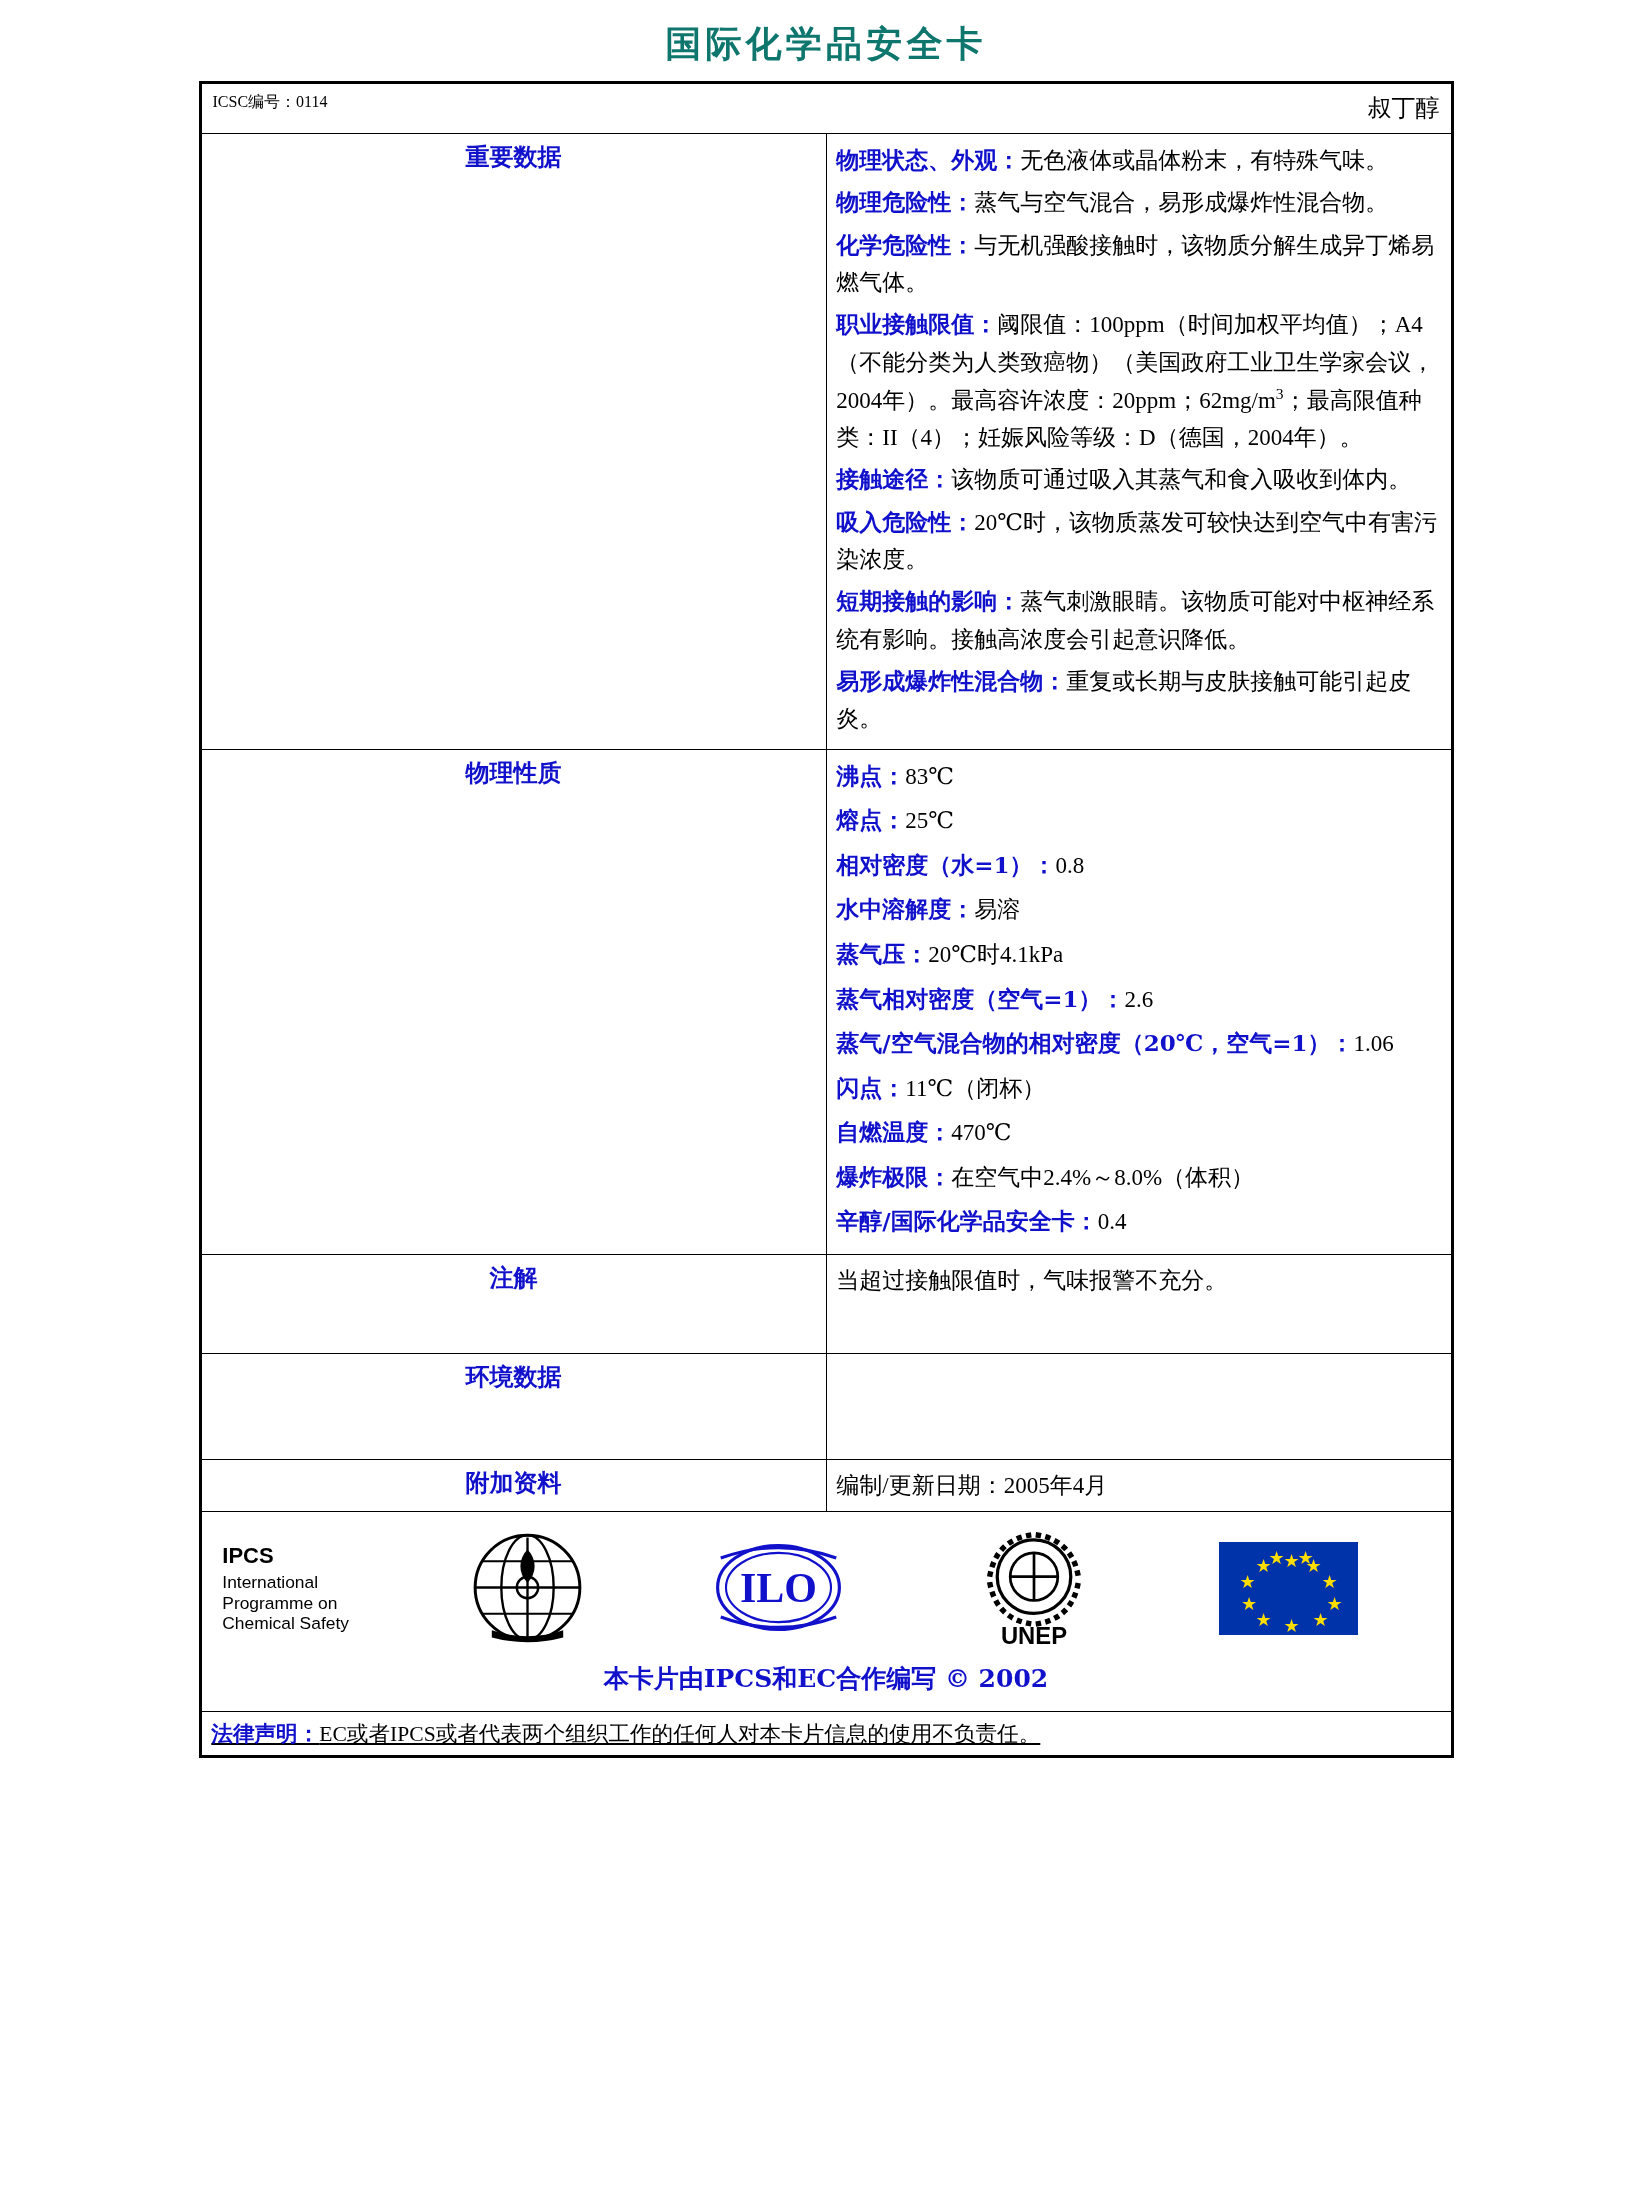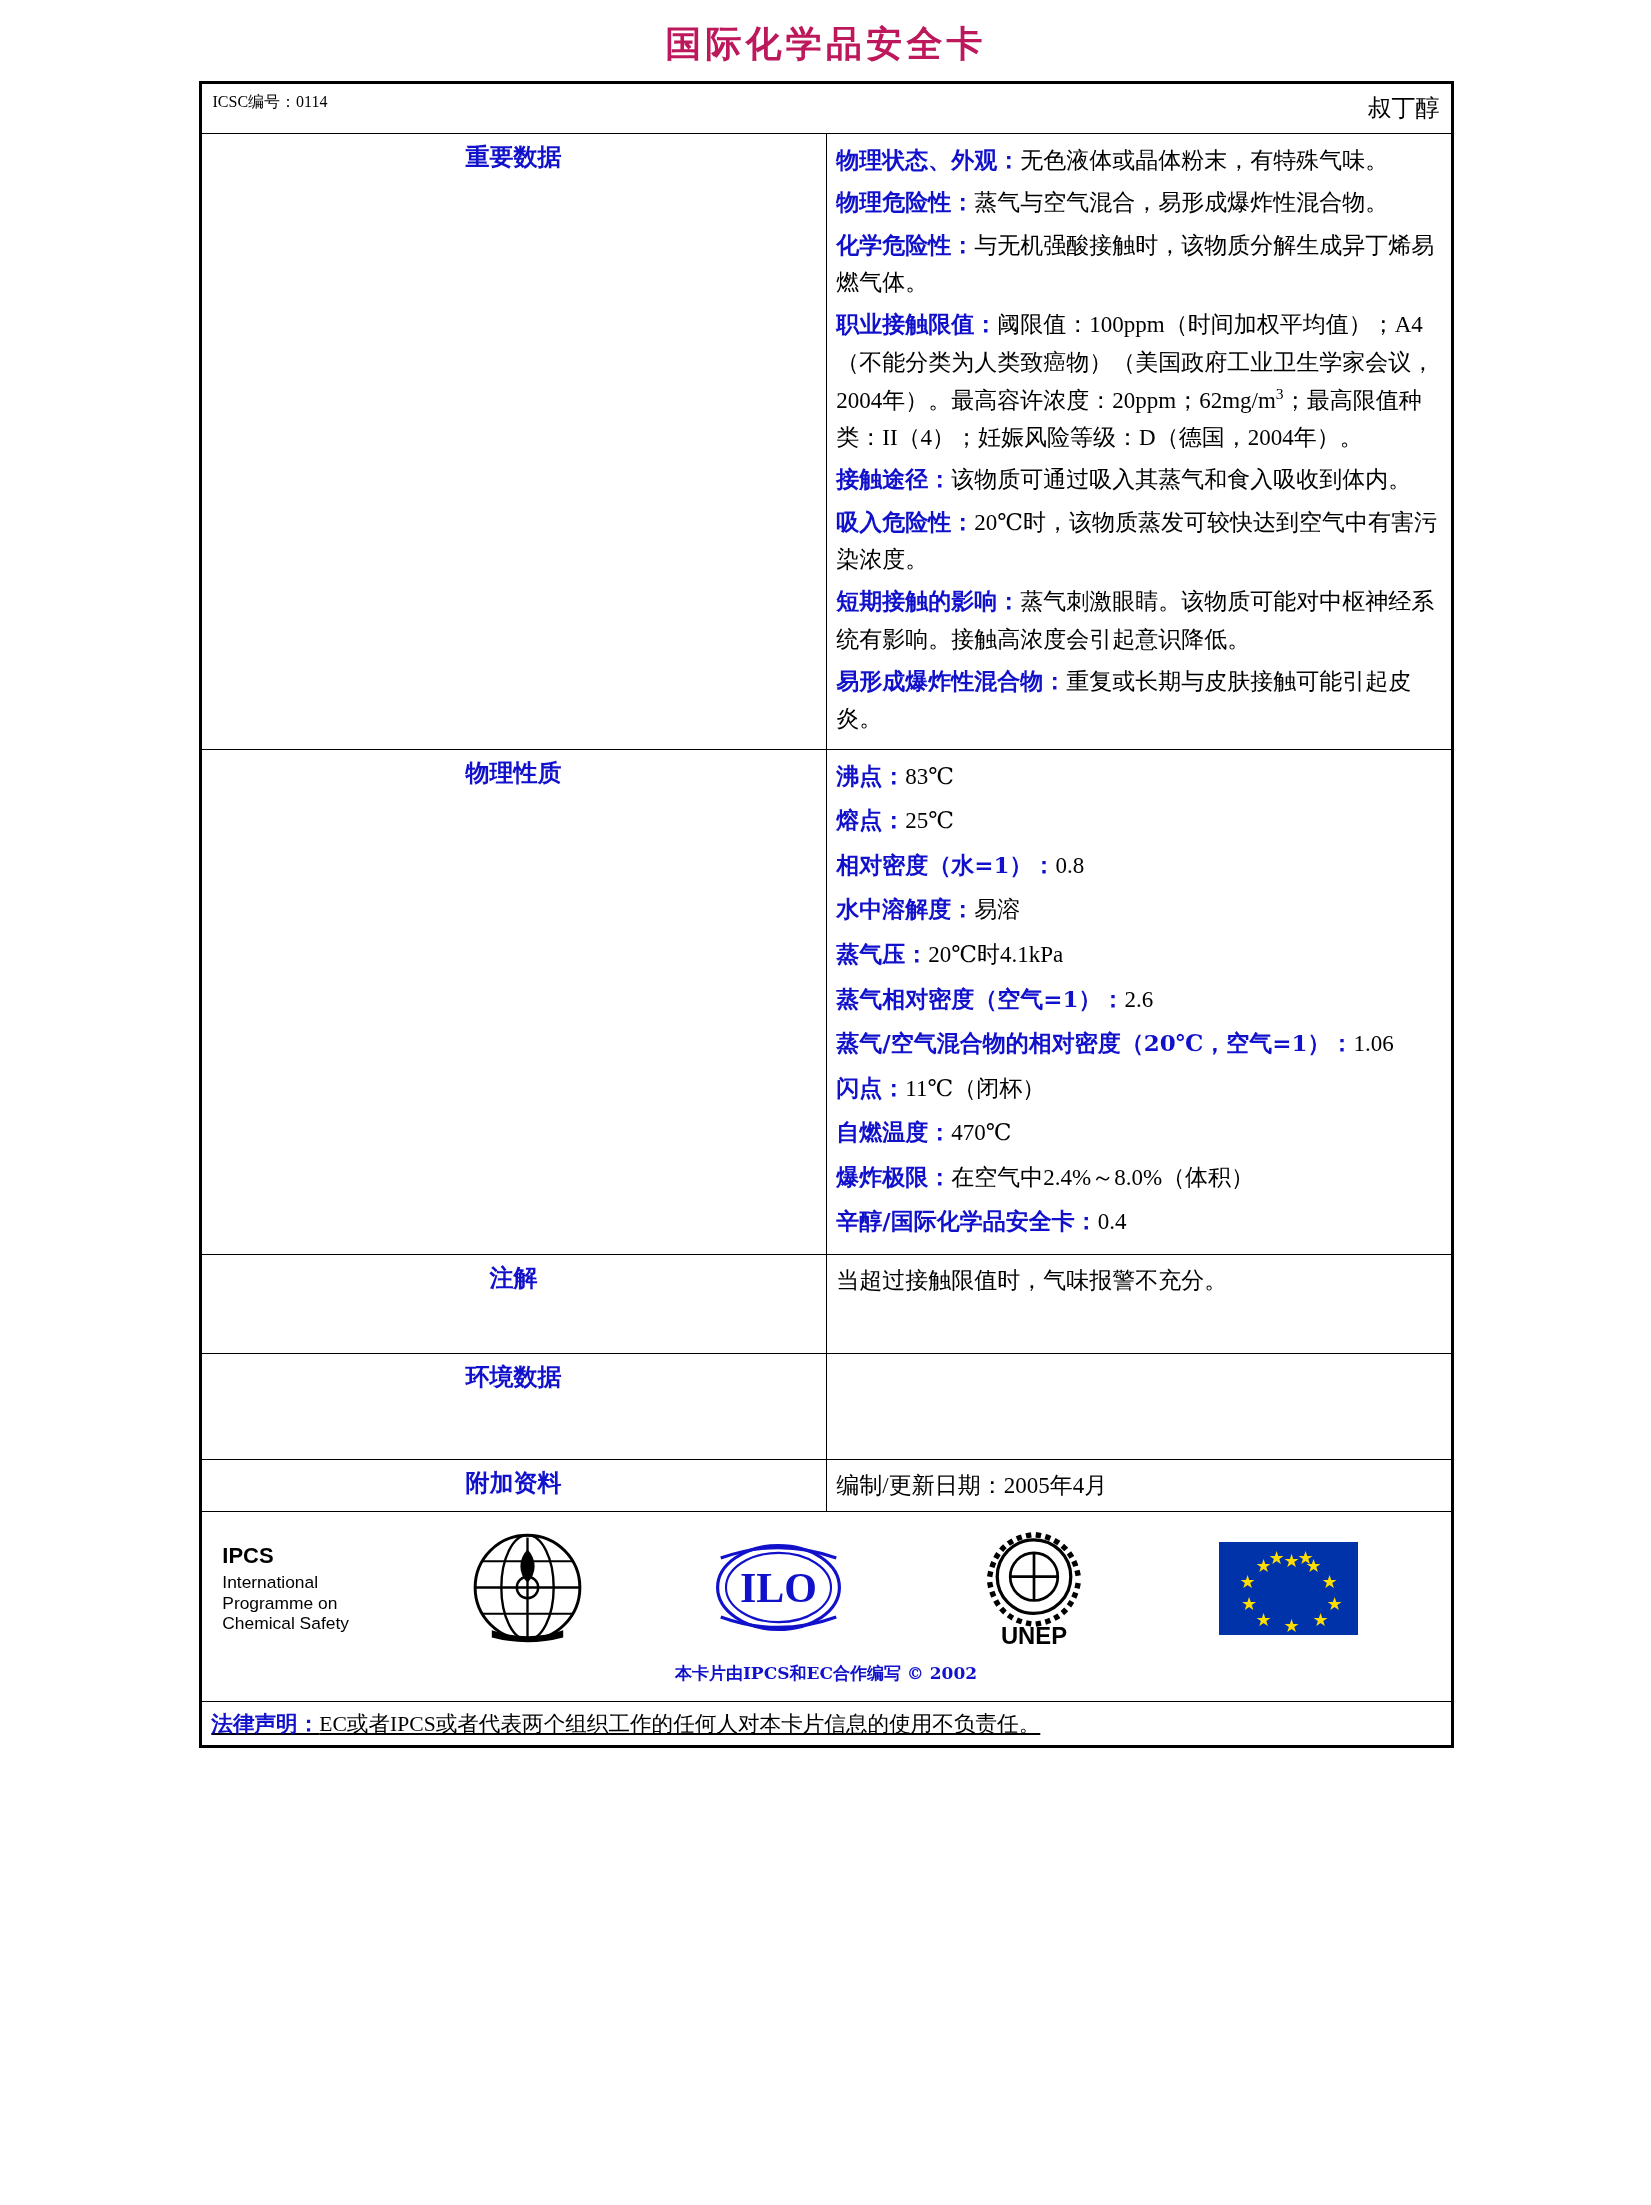--- a/index.html
+++ b/index.html
@@ -15,21 +15,21 @@
   }
   .page {
     position: relative;
     width: 1652px;
     height: 2205px;
     box-sizing: border-box;
     padding: 0;
   }
   .doc-title {
     text-align: center;
-    color: #be185d;
+    color: #0f766e;
     font-size: 36px;
     font-weight: bold;
     letter-spacing: 4.2px;
     font-family: "DejaVu Serif", "Liberation Serif", serif;
     padding-top: 19.5px;
     padding-bottom: 12.6px;
   }
   .card {
     margin: 0 auto;
     width: 1255px;
@@ -120,21 +120,21 @@
     flex: 1;
     display: flex;
     align-items: center;
     justify-content: space-around;
     padding: 0 21px;
   }
   .credit {
     text-align: center;
     color: #1111cc;
     font-weight: bold;
-    font-size: 17px;
+    font-size: 25px;
     padding: 4.2px 0 8.4px 0;
     font-family: "DejaVu Serif", "Liberation Serif", serif;
   }
   .legal {
     font-size: 21.6px;
     padding: 9.8px 11px;
     text-decoration: underline;
   }
   .legal .lbl { font-weight: bold; }
   sup { font-size: 0.68em; }

